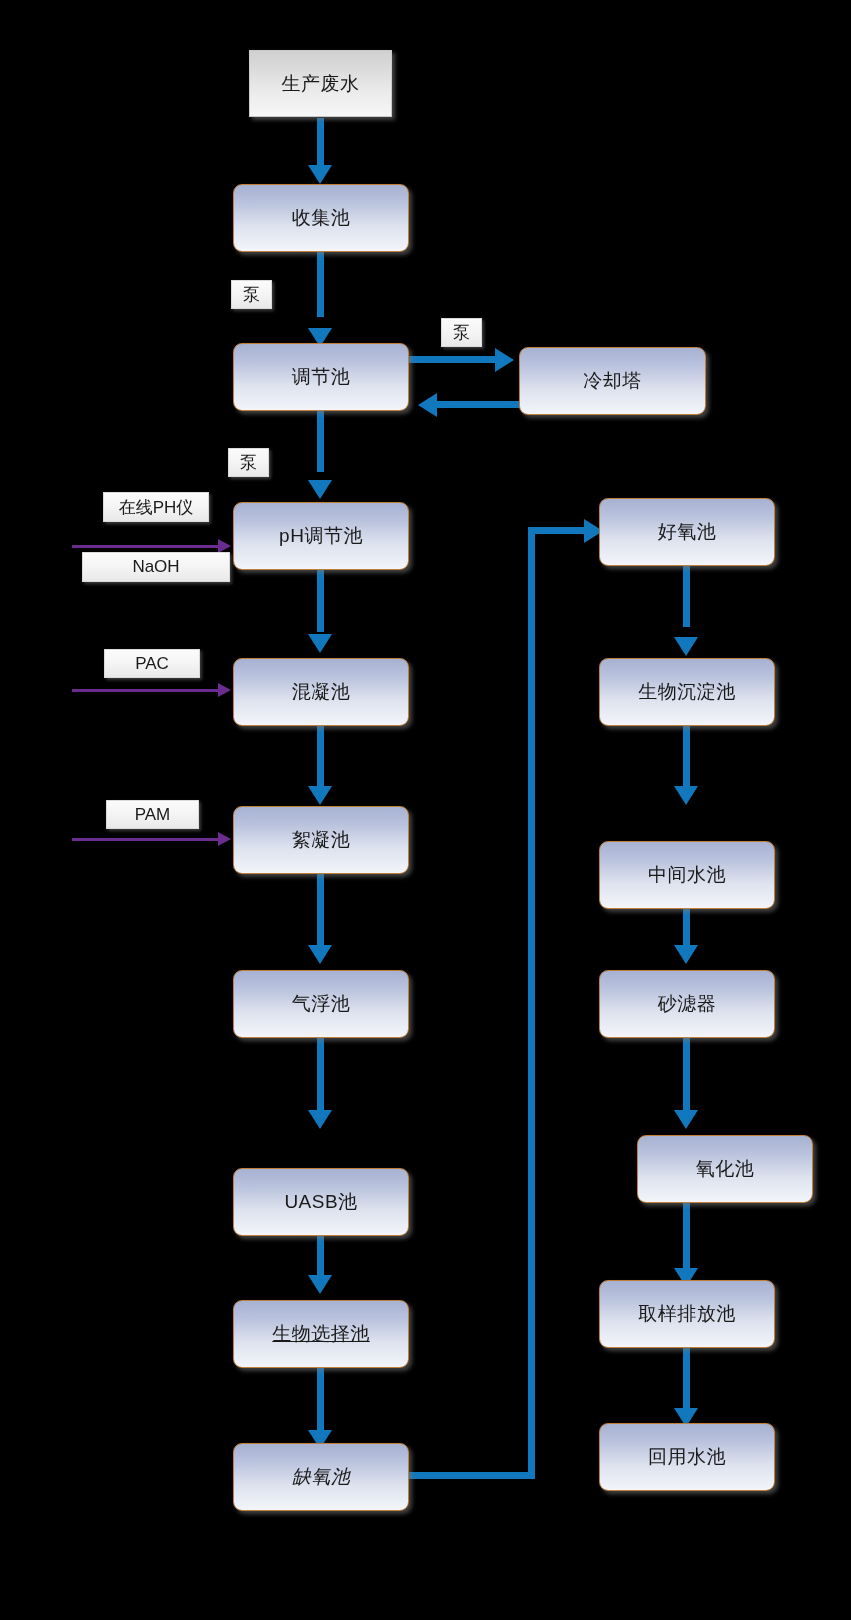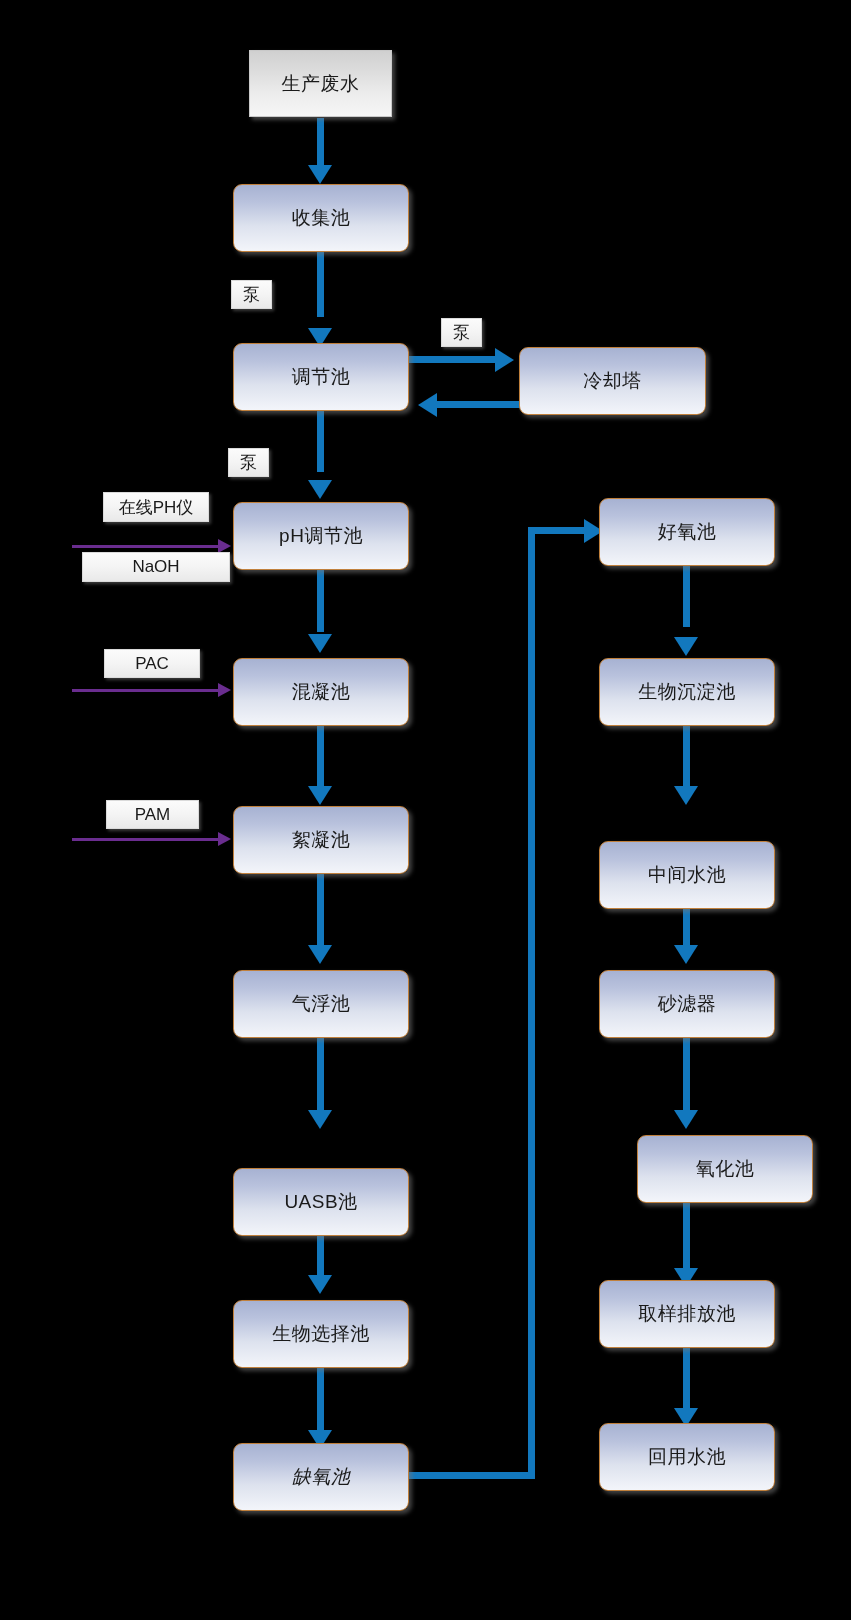--- a/index.html
+++ b/index.html
@@ -129,21 +129,21 @@
   <div class="node" style="left:233px;top:502px;width:176px;height:68px;">pH调节池</div>
 
   <div class="node" style="left:233px;top:658px;width:176px;height:68px;">混凝池</div>
 
   <div class="node" style="left:233px;top:806px;width:176px;height:68px;text-align:right;">絮凝池</div>
 
   <div class="node" style="left:233px;top:970px;width:176px;height:68px;">气浮池</div>
 
   <div class="node" style="left:233px;top:1168px;width:176px;height:68px;">UASB池</div>
 
-  <div class="node" style="left:233px;top:1300px;width:176px;height:68px;">生物选择池</div>
+  <div class="node" style="left:233px;top:1300px;width:176px;height:68px;text-decoration:underline;">生物选择池</div>
 
   <div class="node" style="left:233px;top:1443px;width:176px;height:68px;font-style:italic;">缺氧池</div>
 
   <div class="node" style="left:519px;top:347px;width:187px;height:68px;">冷却塔</div>
 
   <div class="node" style="left:599px;top:498px;width:176px;height:68px;">好氧池</div>
 
   <div class="node" style="left:599px;top:658px;width:176px;height:68px;">生物沉淀池</div>
 
   <div class="node" style="left:599px;top:841px;width:176px;height:68px;text-align:center;">中间水池</div>

